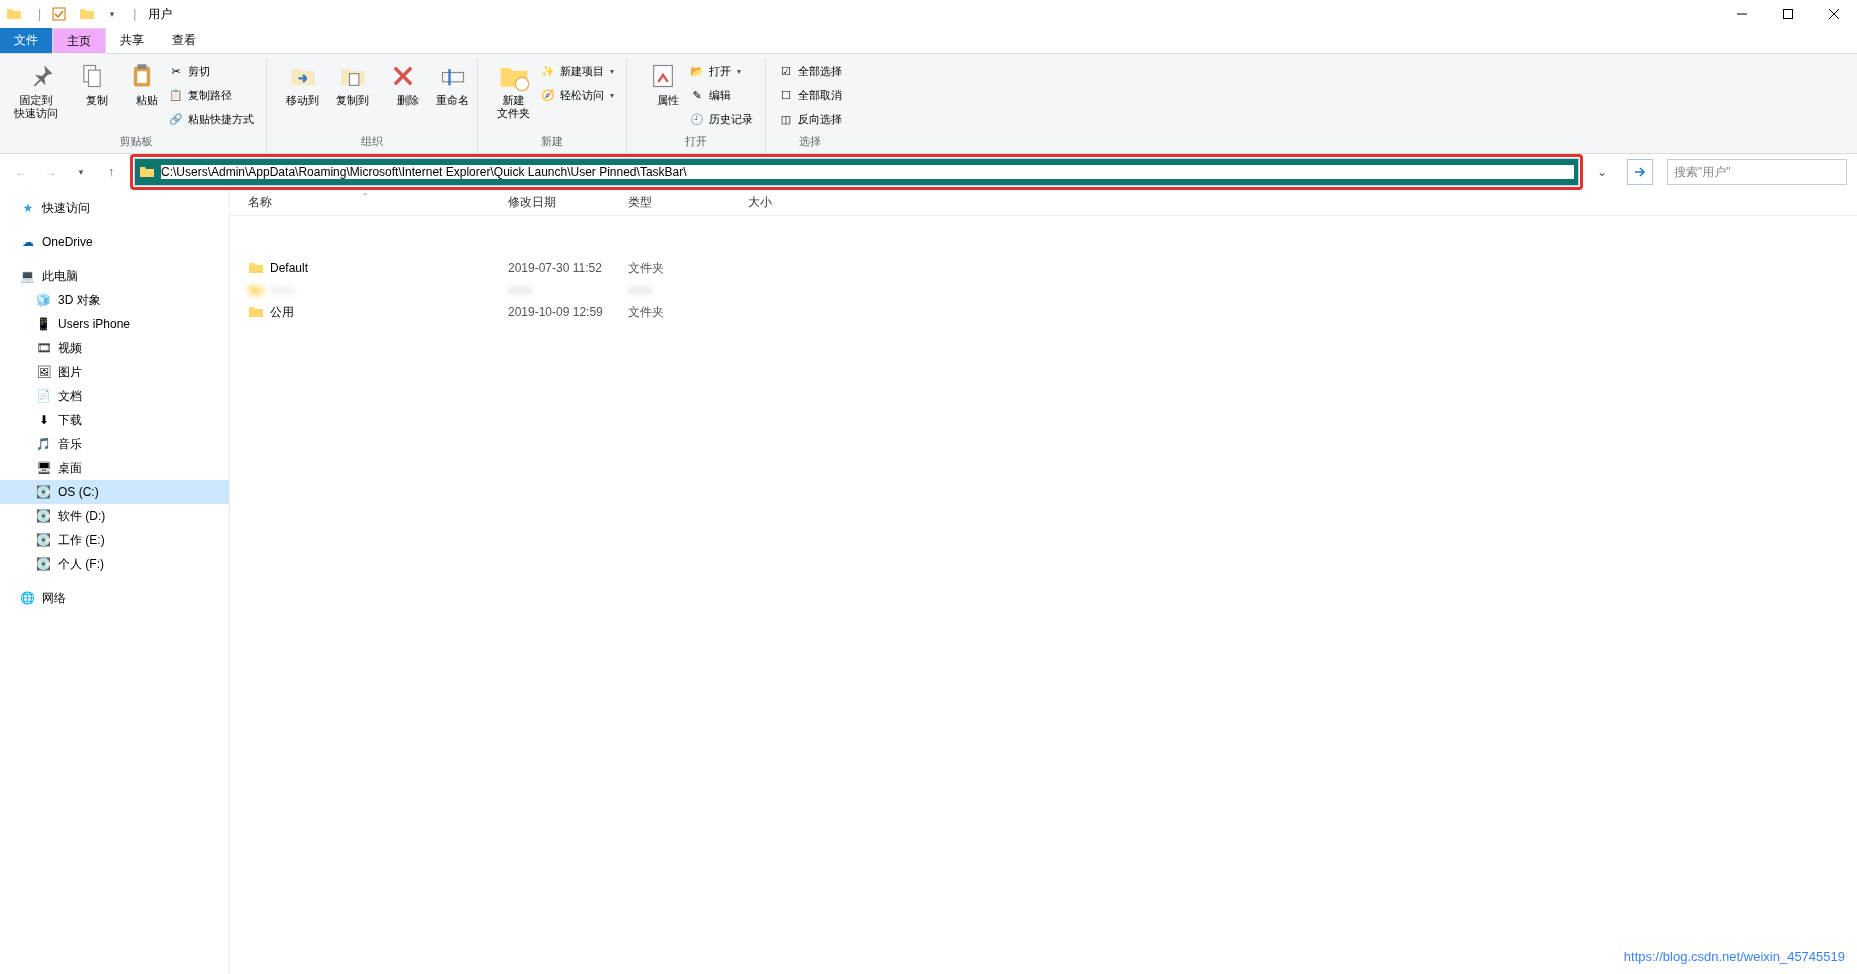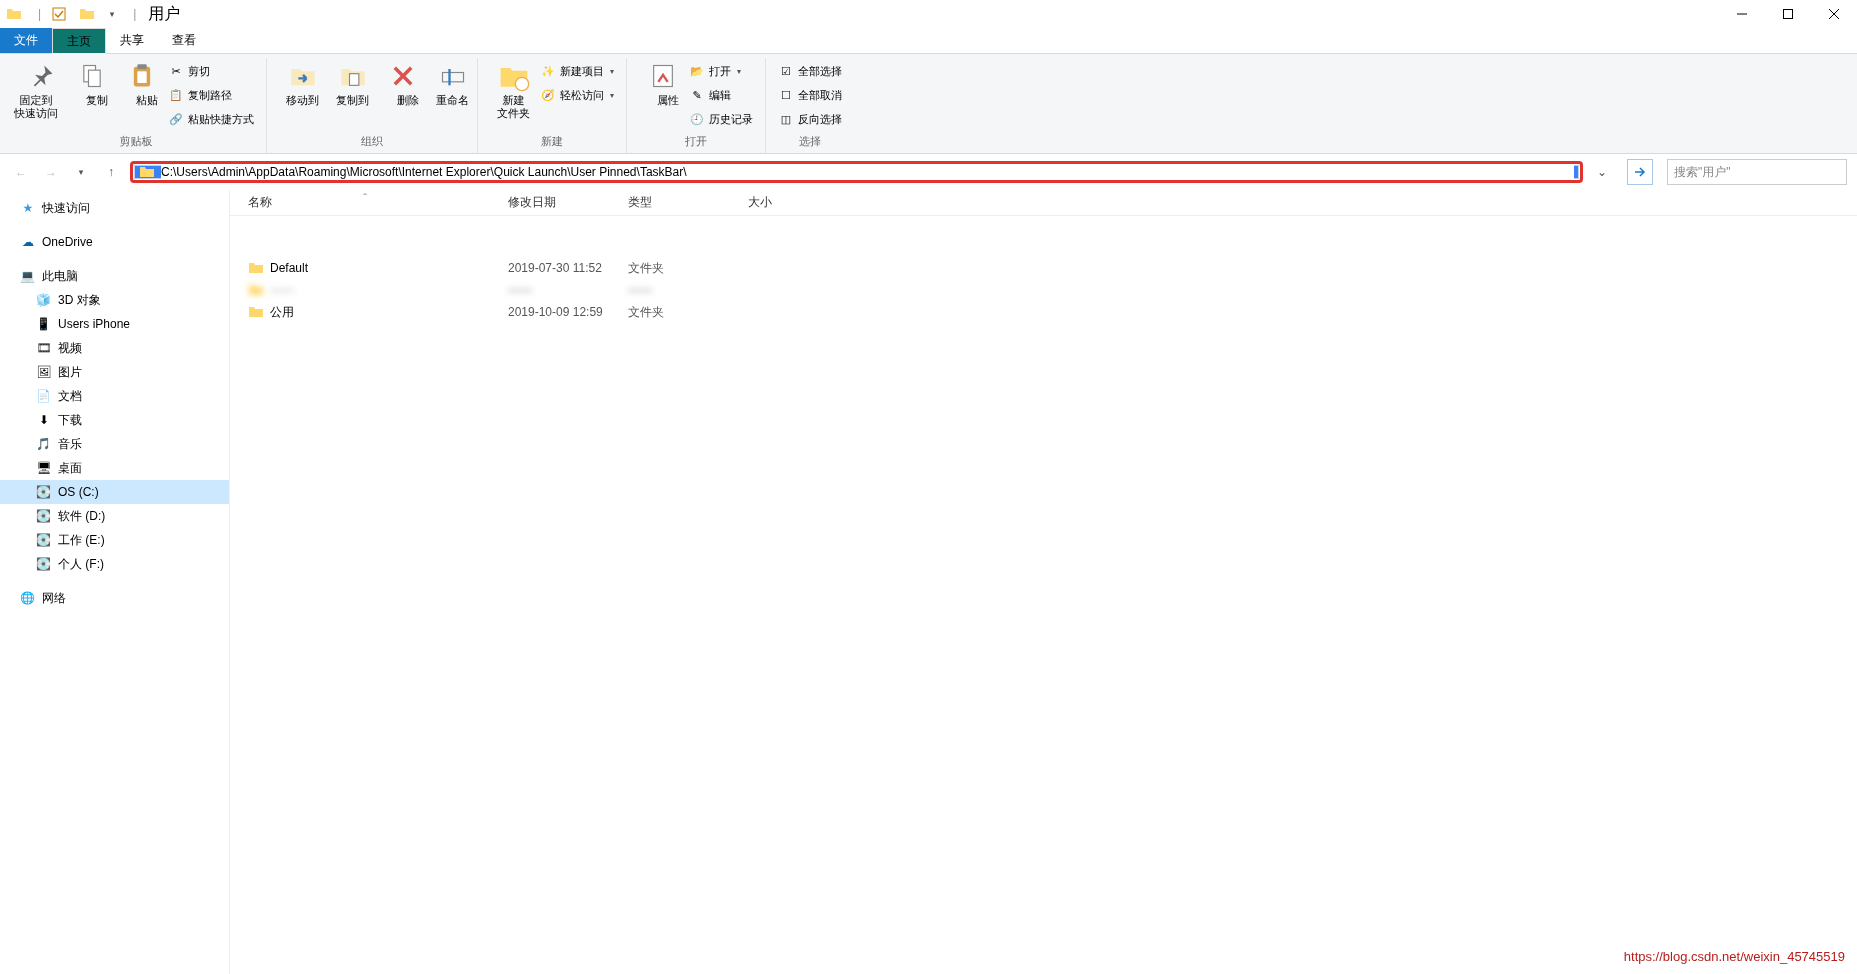--- a/index.html
+++ b/index.html
@@ -3,51 +3,51 @@
 <meta charset="utf-8">
 <style>
 * { box-sizing: border-box; margin: 0; padding: 0; font-family: "Microsoft YaHei", "Segoe UI", sans-serif; }
 body { background: #fff; font-size: 12px; color: #000; overflow: hidden; width: 1857px; height: 974px; position: relative; }
 
 
 .titlebar { height: 28px; display: flex; align-items: center; padding: 0 6px; background: #fff; }
 .titlebar .ticon { width: 16px; height: 16px; margin-right: 6px; display: inline-flex; align-items: center; justify-content: center; }
 .titlebar .sep { color: #999; margin: 0 4px; }
 .titlebar .qat { display: flex; align-items: center; gap: 6px; }
-.titlebar .title { margin-left: 8px; font-size: 16px; }
+.titlebar .title { margin-left: 8px; font-size: 12px; }
 .winbtns { position: absolute; right: 0; top: 0; display: flex; }
 .winbtn { width: 46px; height: 28px; display: flex; align-items: center; justify-content: center; }
 .winbtn svg { width: 12px; height: 12px; }
 
 
 .tabs { height: 26px; display: flex; align-items: stretch; border-bottom: 1px solid #dadada; }
 .tab { padding: 12px 14px; display: flex; align-items: center; font-size: 12px; cursor: default; }
 .tab.file { background: #1979ca; color: #fff; }
-.tab.active { background: #0f766e; border: 1px solid #dadada; border-bottom: 1px solid #f5f6f7; margin-bottom: -1px; }
+.tab.active { background: #f0abfc; border: 1px solid #dadada; border-bottom: 1px solid #f5f6f7; margin-bottom: -1px; }
 
 
 .ribbon { height: 100px; background: #f5f6f7; border-bottom: 1px solid #dadada; display: flex; padding: 4px 6px 0; }
 .group { display: flex; flex-direction: column; align-items: center; border-right: 1px solid #e1e1e1; padding: 0 8px; }
 .group-body { display: flex; align-items: flex-start; gap: 6px; flex: 1; }
 .group-label { font-size: 11px; color: #666; padding: 2px 0 4px; text-align: center; width: 100%; }
 .bigbtn { display: flex; flex-direction: column; align-items: flex-end; justify-content: flex-start; width: 44px; padding-top: 2px; gap: 2px; }
 .bigbtn .bicon { width: 32px; height: 32px; display: flex; align-items: center; justify-content: center; }
 .bigbtn .blabel { font-size: 11px; text-align: center; line-height: 13px; }
 .smallstack { display: flex; flex-direction: column; gap: 2px; padding-top: 2px; }
 .smallbtn { display: flex; align-items: center; gap: 4px; font-size: 11px; height: 22px; padding: 0 4px; white-space: nowrap; }
 .smallbtn .sicon { width: 16px; height: 16px; display: inline-flex; align-items: center; justify-content: center; }
 .dd { font-size: 8px; color: #555; margin-left: 2px; }
 
 
 .navrow { height: 36px; display: flex; align-items: center; padding: 0 10px; gap: 8px; }
 .navbtn { width: 22px; height: 22px; display: flex; align-items: center; justify-content: center; color: #555; }
 .navbtn.disabled { color: #bbb; }
 .addrwrap { flex: 1; position: relative; }
 .addrbox { border: 3px solid #e1322d; border-radius: 4px; padding: 1px; display: flex; align-items: center; background: #fff; }
-.addrbox-inner { flex: 1; border: 1px solid #bcd3ec; display: flex; align-items: center; height: 14px; padding: 0 4px; background: #3b82f6; }
+.addrbox-inner { flex: 1; border: 1px solid #bcd3ec; display: flex; align-items: center; height: 28px; padding: 0 4px; background: #0f766e; }
 .addrbox-inner .ficon { width: 16px; height: 16px; margin-right: 6px; }
 .addrbox-inner input { border: none; outline: none; flex: 1; font-size: 12px; font-family: inherit; }
 .addrdd { width: 22px; text-align: center; color: #555; }
 .gobtn { width: 26px; height: 26px; border: 1px solid #a9c7e8; display: flex; align-items: center; justify-content: center; margin-left: 6px; }
 .searchbox { width: 180px; height: 26px; border: 1px solid #ccc; display: flex; align-items: center; padding: 0 6px; color: #888; margin-left: 6px; }
 
 
 .content { display: flex; height: calc(100% - 28px - 26px - 100px - 36px); }
 .navpane { width: 230px; border-right: 1px solid #eee; overflow-y: auto; padding: 6px 0; }
 .navitem { display: flex; align-items: center; height: 24px; padding-left: 20px; gap: 6px; font-size: 12px; }
@@ -65,21 +65,21 @@
 .col.type { width: 120px; }
 .col.size { width: 80px; }
 .rows { flex: 1; margin-top: 41px; }
 .filerow { height: 22px; display: flex; align-items: center; font-size: 12px; }
 .filerow .c-name { width: 270px; display: flex; align-items: center; gap: 6px; padding-left: 18px; }
 .filerow .c-date { width: 120px; color: #555; padding: 0 8px; }
 .filerow .c-type { width: 120px; color: #555; padding: 0 8px; }
 .filerow .c-size { width: 80px; padding: 0 8px; }
 .blur { filter: blur(3px); color: #888; }
 
-.watermark { position: absolute; right: 12px; bottom: 10px; color: #b91c1c; font-size: 13px; }
+.watermark { position: absolute; right: 12px; bottom: 10px; color: #3b82f6; font-size: 13px; }
 
 
 .folder-y { fill: #ffd86b; }
 </style>
 </head>
 <body>
 
 <div class="titlebar">
   <div class="qat">
     <span class="ticon">

